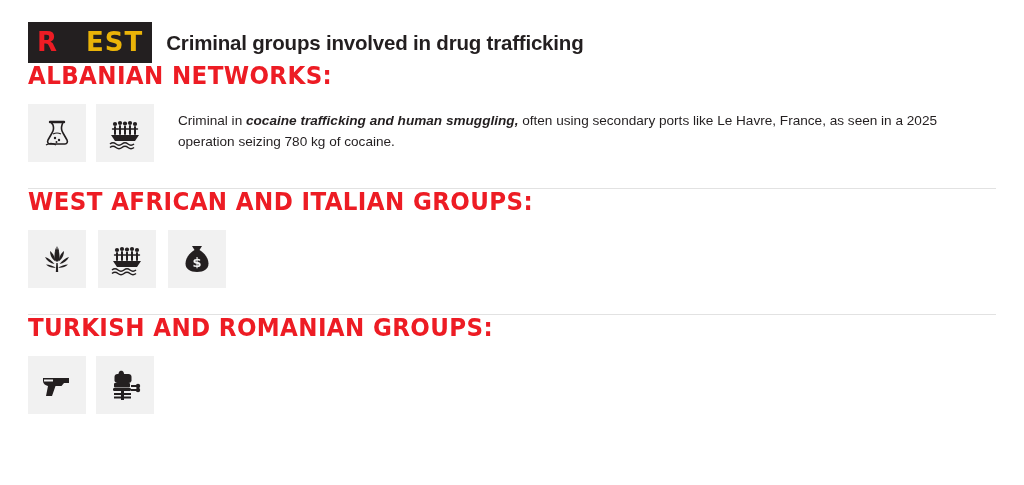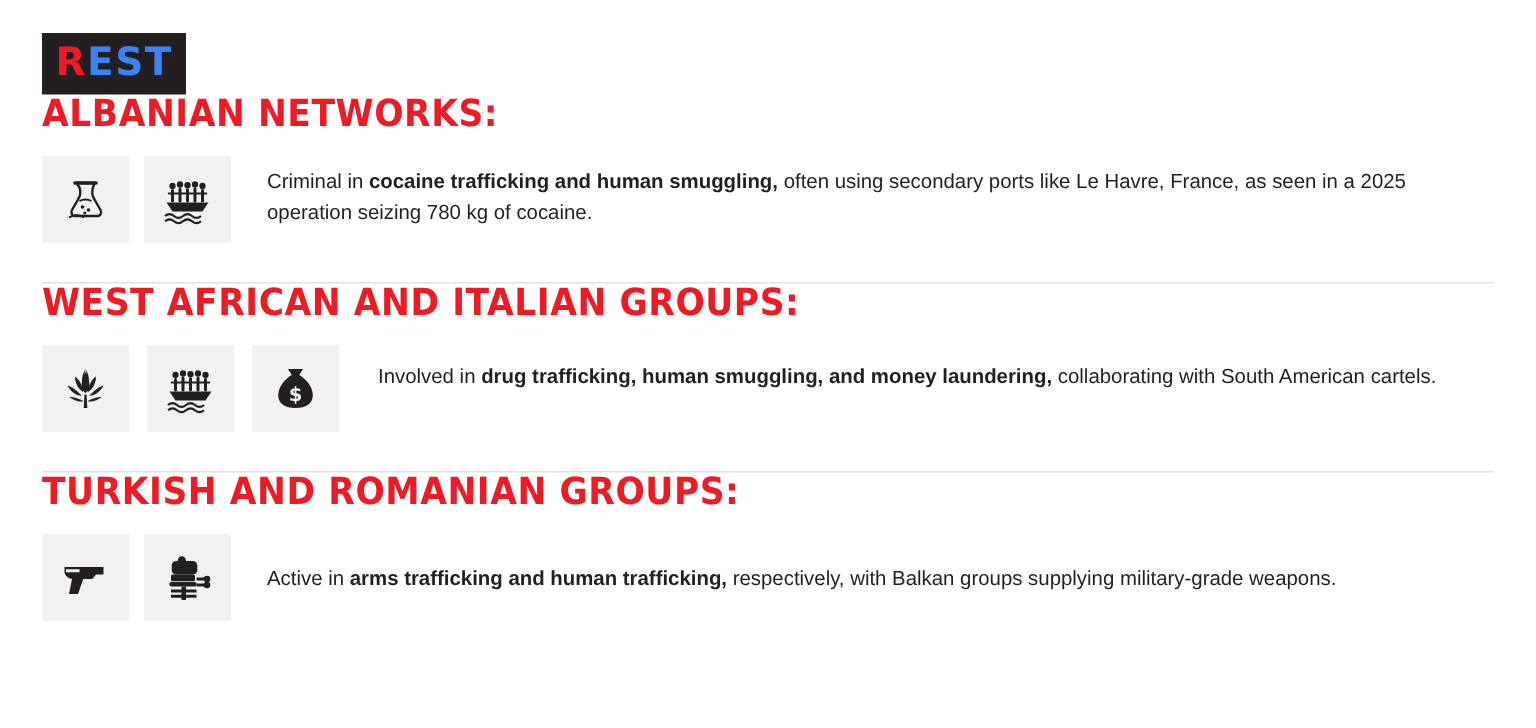--- a/index.html
+++ b/index.html
@@ -28,21 +28,21 @@
     font-family: "DejaVu Sans", sans-serif;
     font-weight: 700;
     font-size: 26px;
     letter-spacing: 1px;
     line-height: 1;
     padding: 7px 9px 8px 9px;
     position: relative;
     display: inline-block;
   }
   .logo .rest-r { color: #ed1c24; }
-  .logo .rest-rest { color: #3b82f6; }
+  .logo .rest-rest { color: #eab308; margin-left: 28px; }
   .logo-strike {
     position: absolute;
     left: 6px;
     right: 6px;
     top: 50%;
     height: 3px;
     background: #ffffff;
     transform: translateY(-1px);
     opacity: 0;
   }
@@ -87,21 +87,21 @@
     align-items: center;
     justify-content: center;
   }
   .desc {
     font-size: 13.6px;
     line-height: 1.55;
     color: #231f20;
     margin-left: 14px;
     max-width: 800px;
   }
-  .desc b { font-weight: 700; }
+  .desc b { font-weight: 700; font-style: italic; }
 
   .sep {
     height: 1px;
     background: #e2e2e2;
     margin: 26px 28px 0 28px;
   }
 
   
   .sec-1 .desc { margin-top: 6px; }
   .sec-2 .desc { margin-top: 10px; }
@@ -109,20 +109,21 @@
   .sec-2 .icons .icon-box { margin-right: 12px; }
 </style>
 </head>
 <body>
 
 <div class="header">
   <div class="logo">
     <span class="rest-r">R</span><span class="rest-rest">EST</span>
     <span class="logo-strike"></span>
   </div>
+  <div class="header-title">Criminal groups involved in drug trafficking</div>
 </div>
 
 <div class="section sec-1">
   <div class="section-title">ALBANIAN NETWORKS:</div>
   <div class="section-body">
     <div class="icons">
       <div class="icon-box">
         <svg width="34" height="34" viewBox="0 0 34 34" aria-hidden="true">
           <path d="M11 6 h12 l-1 3 c-1 3 -1 5 1 8 l4 7 c1 2 0 4 -2 4 H10 c-2 0 -3 -2 -2 -4 l4 -7 c2 -3 2 -5 1 -8 z" fill="none" stroke="#231f20" stroke-width="1.6" stroke-linejoin="round"></path>
           <path d="M10 6 h14" stroke="#231f20" stroke-width="2.4" stroke-linecap="round"></path>
@@ -194,23 +195,20 @@
           <path d="M3 32.5 q3 -2.5 6 0 q3 2.5 6 0 q3 -2.5 6 0 q3 2.5 6 0" stroke="#231f20" stroke-width="1.5" fill="none"></path>
         </svg>
       </div>
       <div class="icon-box">
         <svg width="34" height="34" viewBox="0 0 34 34" aria-hidden="true">
           <path d="M12 4 h10 l-2.5 4 h-5 z" fill="#231f20"></path>
           <path d="M14.5 8 h5 c5 3 9 8 9 13.5 C28.5 27 24 30 17 30 C10 30 5.5 27 5.5 21.5 C5.5 16 9.5 11 14.5 8 z" fill="#231f20"></path>
           <text x="17" y="25" font-family="DejaVu Sans, sans-serif" font-size="13" font-weight="700" fill="#f1f1f1" text-anchor="middle">$</text>
         </svg>
       </div>
-    </div>
-    <div class="desc">
-      <span>Involved in </span><b>drug trafficking, human smuggling, and money laundering,</b><span> collaborating with South American cartels.</span>
     </div>
   </div>
 </div>
 
 <div class="sep"></div>
 
 <div class="section sec-3">
   <div class="section-title">TURKISH AND ROMANIAN GROUPS:</div>
   <div class="section-body">
     <div class="icons">
@@ -231,17 +229,14 @@
             <path d="M23 17 h6 v2 h-6 z"></path>
             <path d="M23 21 h6 v2 h-6 z"></path>
             <circle cx="30" cy="18" r="2.2"></circle>
             <circle cx="30" cy="22" r="2.2"></circle>
             <path d="M6 25 h17 v2 h-17 z"></path>
             <path d="M6 28.5 h17 v2 h-17 z"></path>
           </g>
         </svg>
       </div>
     </div>
-    <div class="desc">
-      <span>Active in </span><b>arms trafficking and human trafficking,</b><span> respectively, with Balkan groups supplying military-grade weapons.</span>
-    </div>
   </div>
 </div>
 
 </body></html>

